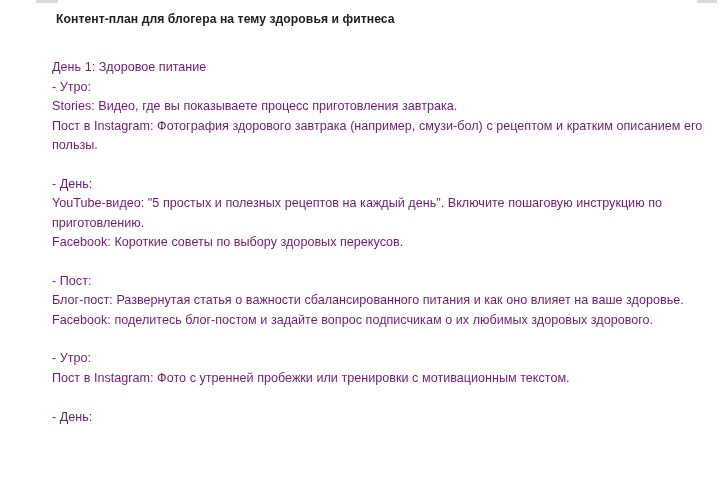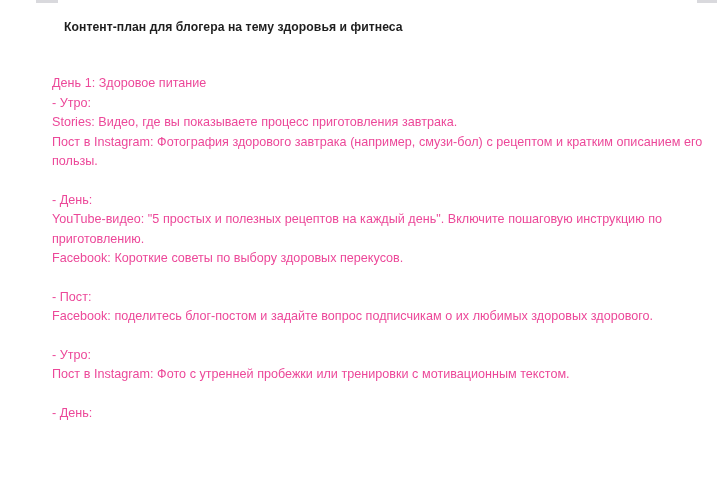--- a/index.html
+++ b/index.html
@@ -37,38 +37,38 @@
   .page {
     position: absolute;
     top: 0;
     left: 0;
     width: 720px;
     padding: 6px 0 0 0;
     box-sizing: border-box;
   }
 
   .doc-title {
-    margin: 12px;
+    margin: 4px;
     padding: 0 14px 0 52px;
     font-size: 12.2px;
     font-weight: bold;
     line-height: 19.4px;
     letter-spacing: 0.05px;
     color: #1e1e1e;
     white-space: nowrap;
   }
 
   .block {
     padding: 0 14px 0 52px;
   }
 
   .line {
     font-size: 12.6px;
     line-height: 19.4px;
-    color: #ec4899;
+    color: #701a75;
     white-space: normal;
     word-spacing: 0.1px;
   }
 
   
   .blank-line {
     height: 19.4px;
   }
   .blank-line-lg {
     height: 25px;
@@ -100,20 +100,21 @@
   <div class="block">
     <div class="line">- День:</div>
     <div class="line">YouTube-видео: "5 простых и полезных рецептов на каждый день". Включите пошаговую инструкцию по приготовлению.</div>
     <div class="line">Facebook: Короткие советы по выбору здоровых перекусов.</div>
   </div>
 
   <div class="blank-line"></div>
 
   <div class="block">
     <div class="line">- Пост:</div>
+    <div class="line">Блог-пост: Развернутая статья о важности сбалансированного питания и как оно влияет на ваше здоровье.</div>
     <div class="line">Facebook: поделитесь блог-постом и задайте вопрос подписчикам о их любимых здоровых здорового.</div>
   </div>
 
   <div class="blank-line"></div>
 
   <div class="block">
     <div class="line">- Утро:</div>
     <div class="line">Пост в Instagram: Фото с утренней пробежки или тренировки с мотивационным текстом.</div>
   </div>
 

